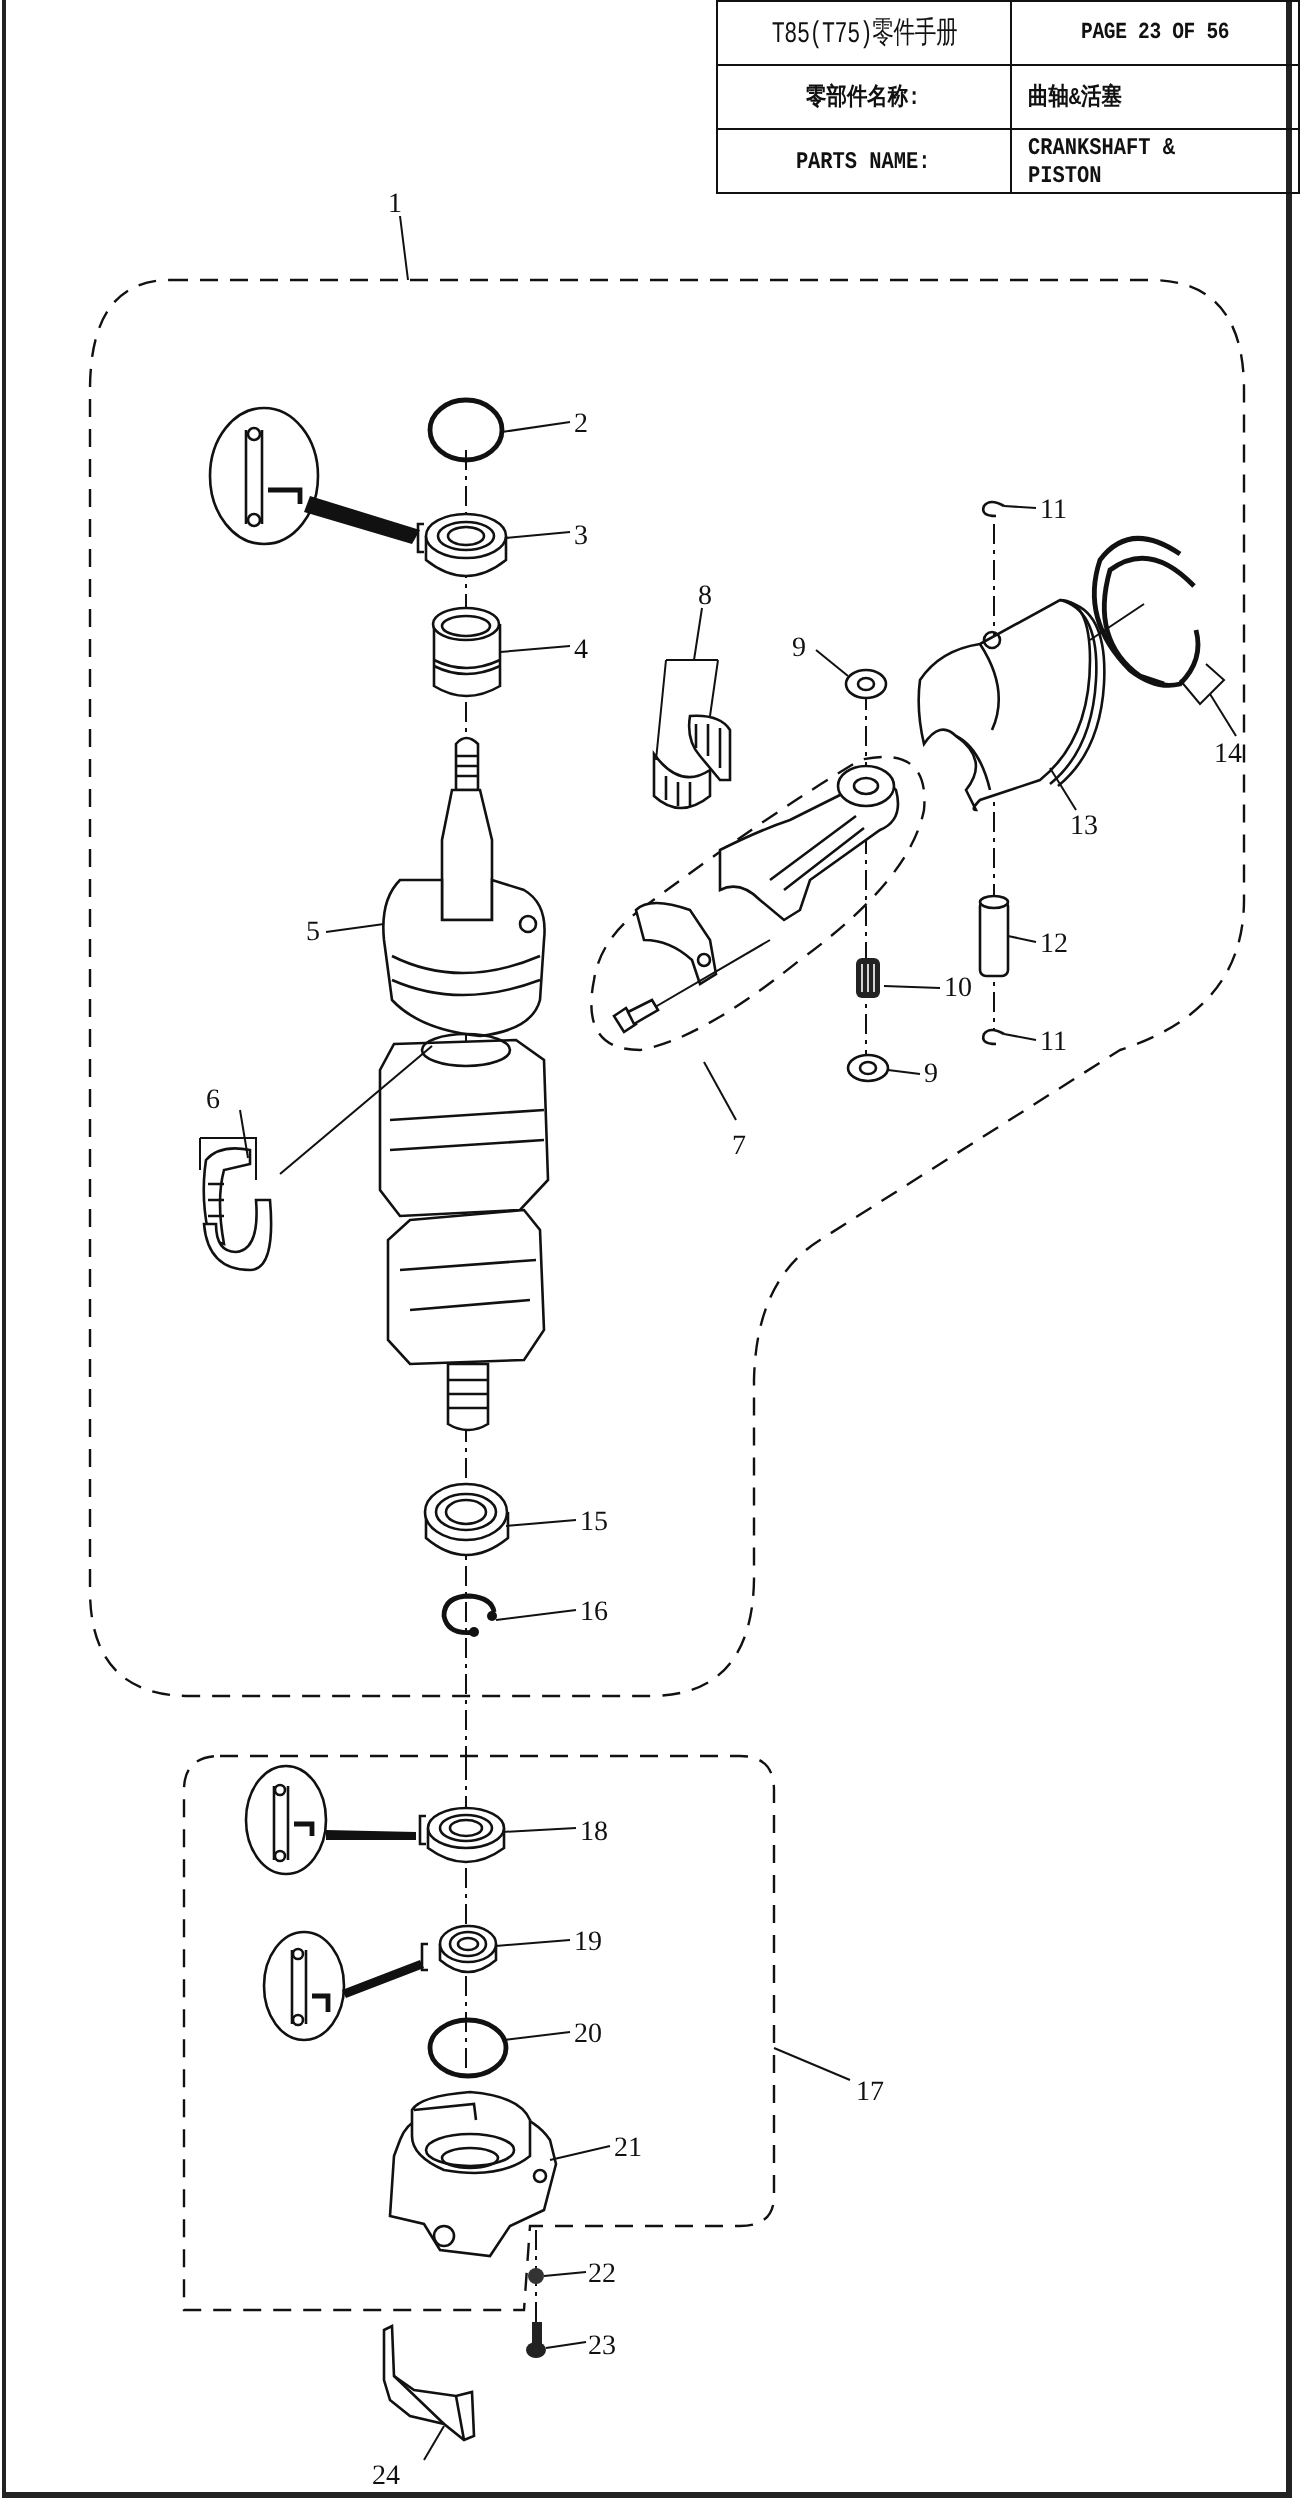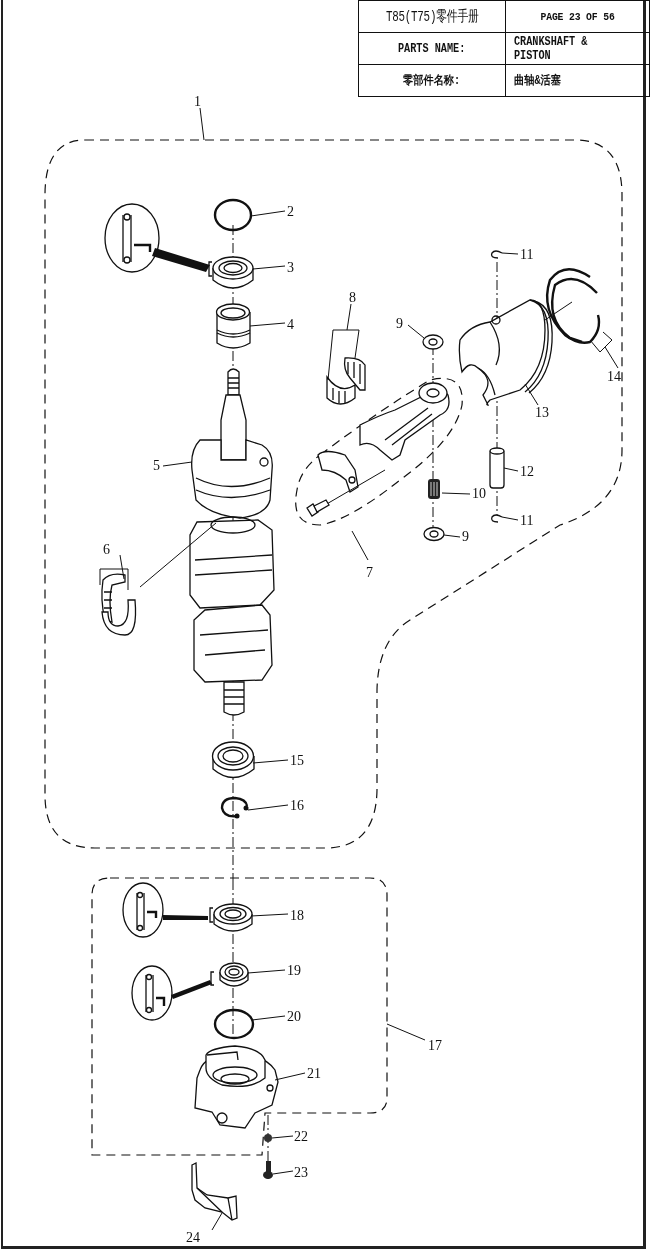--- a/index.html
+++ b/index.html
@@ -21,26 +21,26 @@
 
 <div class="page-frame"></div>
 
 <table class="title-block">
   <tbody>
       <tr>
     <td class="tb-title"><span>T85(T75)零件手册</span></td>
     <td class="tb-page" style="width:84px"><span>PAGE 23 OF 56</span></td>
   </tr>
   <tr>
+    <td class="tb-label" style="width:86px"><span>零部件名称:</span></td>
+    <td class="tb-value" colspan="2"><span>曲轴&amp;活塞</span></td>
+  </tr>
+  <tr>
     <td class="tb-label"><span>PARTS NAME:</span></td>
     <td class="tb-value" colspan="2"><span>CRANKSHAFT &amp; PISTON</span></td>
-  </tr>
-  <tr>
-    <td class="tb-label" style="width:86px"><span>零部件名称:</span></td>
-    <td class="tb-value" colspan="2"><span>曲轴&amp;活塞</span></td>
   </tr>
 </tbody>
   </table>
 
 <svg class="diagram" width="652" height="1257" viewBox="0 0 652 1257">
   <defs>
     <style>
       .ln { stroke: #111; stroke-width: 1.3; fill: none; }
       .lnf { stroke: #111; stroke-width: 1.3; fill: #fff; }
       .thick { stroke: #111; stroke-width: 2.4; fill: none; }

